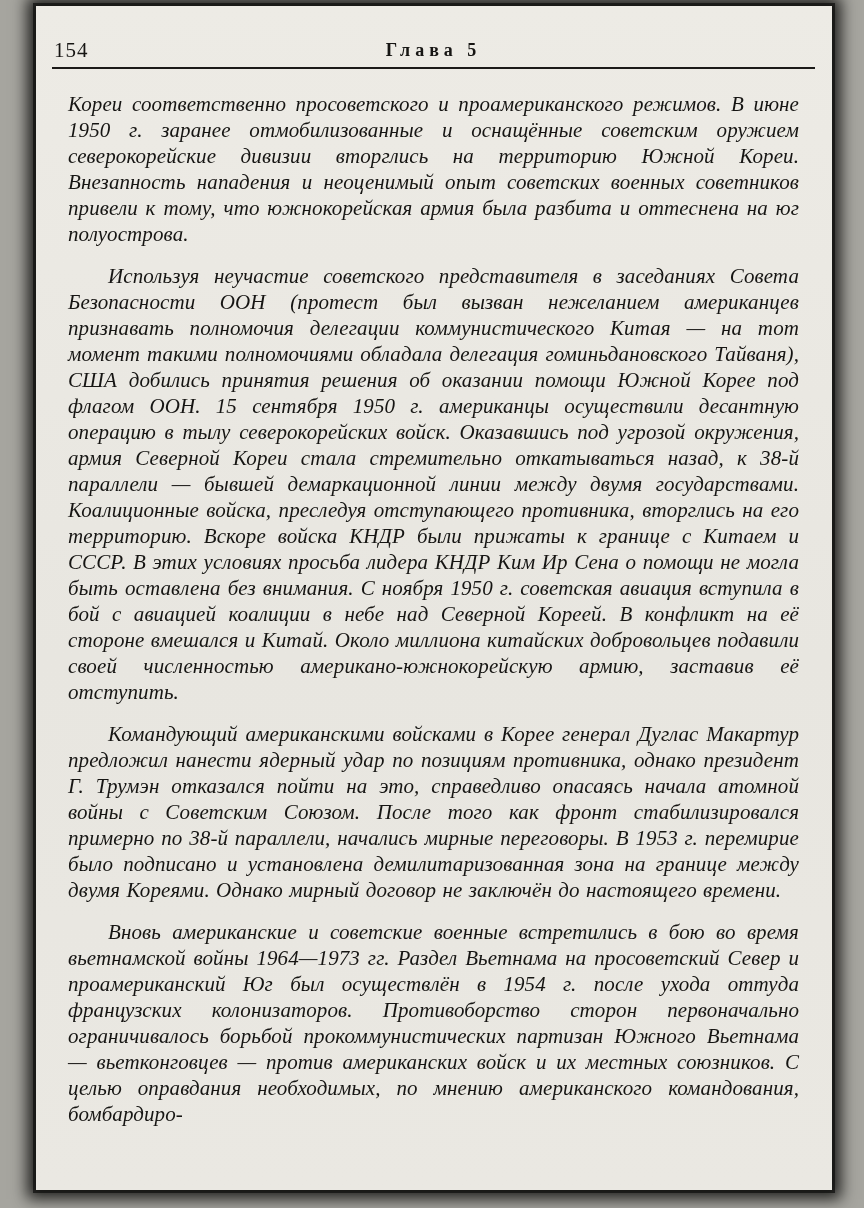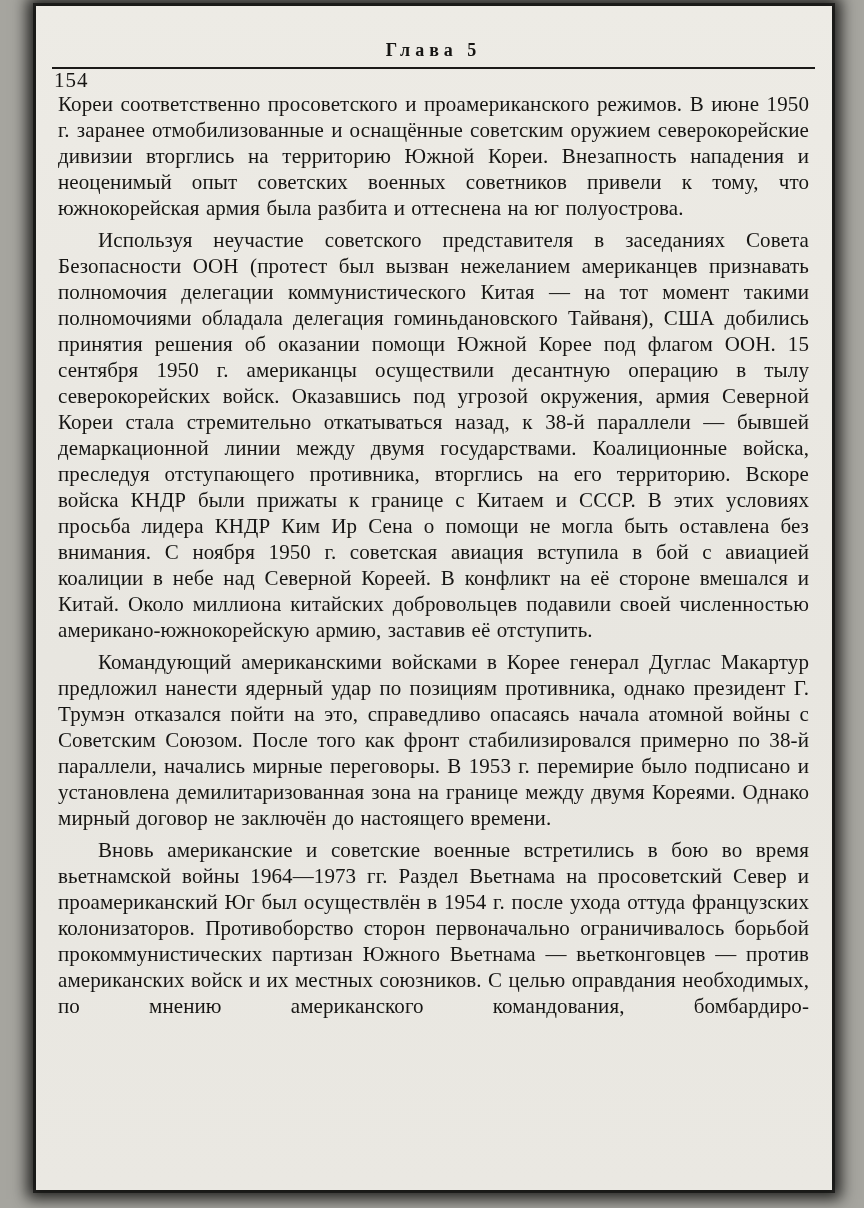--- a/index.html
+++ b/index.html
@@ -40,21 +40,20 @@
   .page-header {
     position: relative;
     height: 26px;
   }
   .page-number {
     position: absolute;
     left: 2px;
     top: 0;
     font-size: 21px;
     letter-spacing: 1px;
-    margin-top: 30px;
   }
   .chapter-title {
     display: block;
     text-align: center;
     font-weight: bold;
     font-size: 18px;
     letter-spacing: 5px;
     padding-top: 2px;
   }
   .rule {
@@ -65,22 +64,23 @@
     margin-top: 22px;
     font-size: 21px;
     line-height: 26px;
     text-align: justify;
     word-spacing: 1px;
     letter-spacing: 0.1px;
     hyphens: auto;
     -webkit-hyphens: auto;
   }
   .para {
-    margin: 6px;
+    margin: 16px;
     text-indent: 40px;
+    font-style: italic;
   }
   .para.no-indent {
     text-indent: 0;
   }
   .para.fill-last {
     text-align-last: justify;
   }
 </style>
 </head>
 <body>

